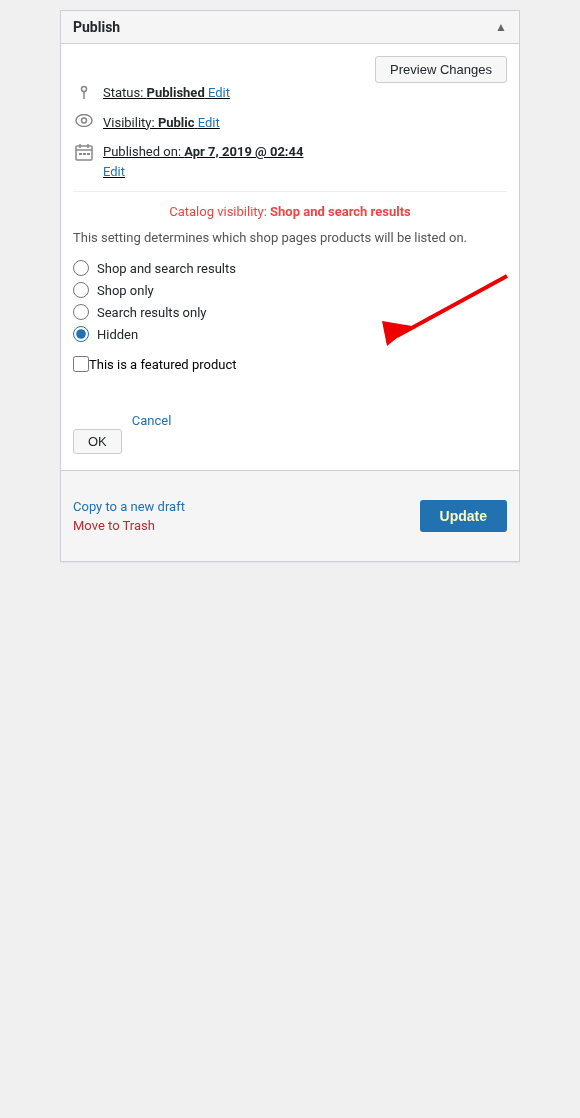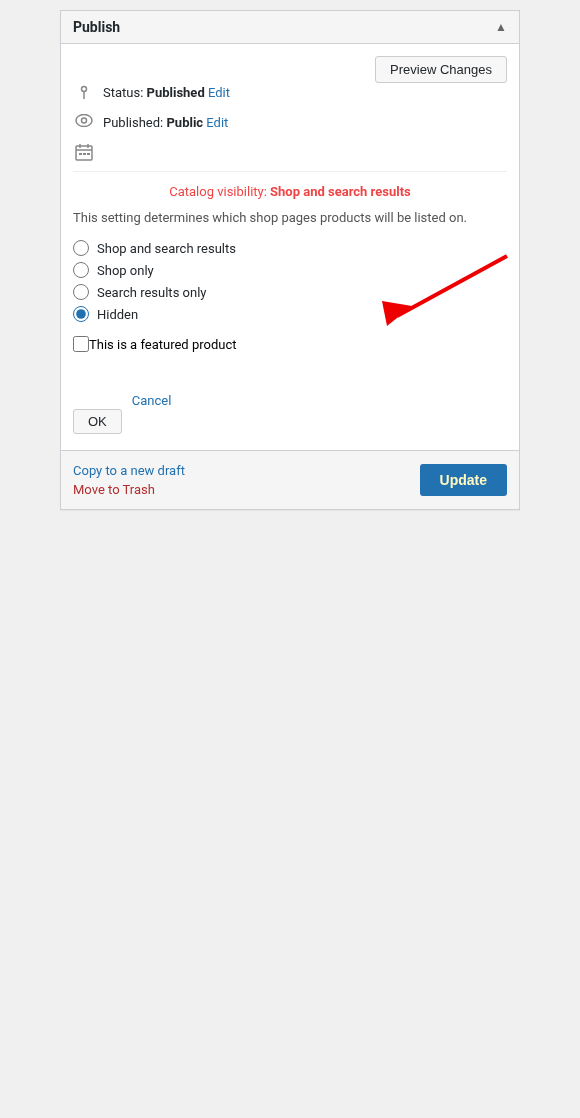--- a/index.html
+++ b/index.html
@@ -50,20 +50,21 @@
       padding: 5px 14px;
       font-size: 13px;
       color: #23282d;
       cursor: pointer;
     }
     .meta-row {
       display: flex;
       align-items: flex-start;
       margin-bottom: 10px;
       gap: 8px;
+      text-decoration: underline;
     }
     .meta-icon {
       width: 22px;
       min-width: 22px;
       display: flex;
       align-items: center;
       justify-content: center;
       padding-top: 1px;
       color: #666;
       font-size: 16px;
@@ -136,21 +137,21 @@
       padding: 4px 14px;
       font-size: 13px;
       color: #23282d;
       cursor: pointer;
       margin-top: 43px;
     }
     .publish-footer {
       display: flex;
       justify-content: space-between;
       align-items: center;
-      padding: 12px 12px;
+      padding: 28px 12px;
       background: #f5f5f5;
       border-top: 1px solid #ccd0d4;
     }
     .footer-links {
       display: flex;
       flex-direction: column;
       gap: 4px;
     }
     .trash-link {
       color: #b32d2e !important;
@@ -199,36 +200,40 @@
     </div>
 
     <div class="meta-row">
       <div class="meta-icon">
         <svg width="18" height="13" viewBox="0 0 18 13" fill="none" xmlns="http://www.w3.org/2000/svg">
           <ellipse cx="9" cy="6.5" rx="8" ry="6" stroke="#888" stroke-width="1.5"></ellipse>
           <circle cx="9" cy="6.5" r="2.5" stroke="#888" stroke-width="1.5"></circle>
         </svg>
       </div>
       <div class="meta-text">
-        <span>Published: </span><strong>Public</strong> <a href="#">Edit</a>
+        <span>Visibility: </span><strong>Public</strong> <a href="#">Edit</a>
       </div>
     </div>
 
     <div class="meta-row">
       <div class="meta-icon">
         <svg width="18" height="18" viewBox="0 0 18 18" fill="none" xmlns="http://www.w3.org/2000/svg">
           <rect x="1" y="3" width="16" height="14" rx="1" stroke="#888" stroke-width="1.5"></rect>
           <line x1="1" y1="7" x2="17" y2="7" stroke="#888" stroke-width="1.5"></line>
           <line x1="5" y1="1" x2="5" y2="5" stroke="#888" stroke-width="1.5"></line>
           <line x1="13" y1="1" x2="13" y2="5" stroke="#888" stroke-width="1.5"></line>
           <rect x="4" y="10" width="3" height="2" fill="#888"></rect>
           <rect x="8" y="10" width="3" height="2" fill="#888"></rect>
           <rect x="12" y="10" width="3" height="2" fill="#888"></rect>
         </svg>
       </div>
+      <div class="meta-text">
+        <span>Published on: </span><strong>Apr 7, 2019 @ 02:44</strong><br>
+        <a href="#">Edit</a>
+      </div>
     </div>
 
     <div class="divider"></div>
 
     <div class="catalog-label">
       <span>Catalog visibility: </span><strong>Shop and search results</strong>
     </div>
 
     <div class="catalog-desc">This setting determines which shop pages products will be listed on.</div>
 

